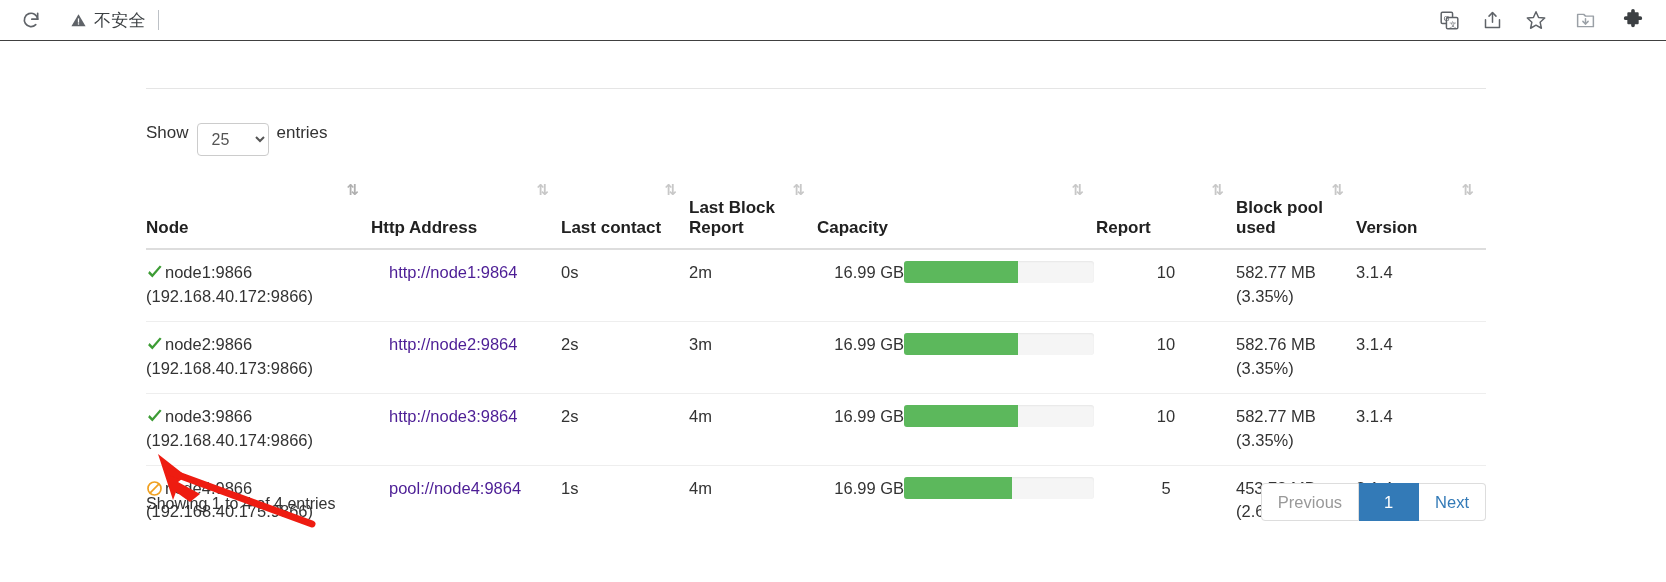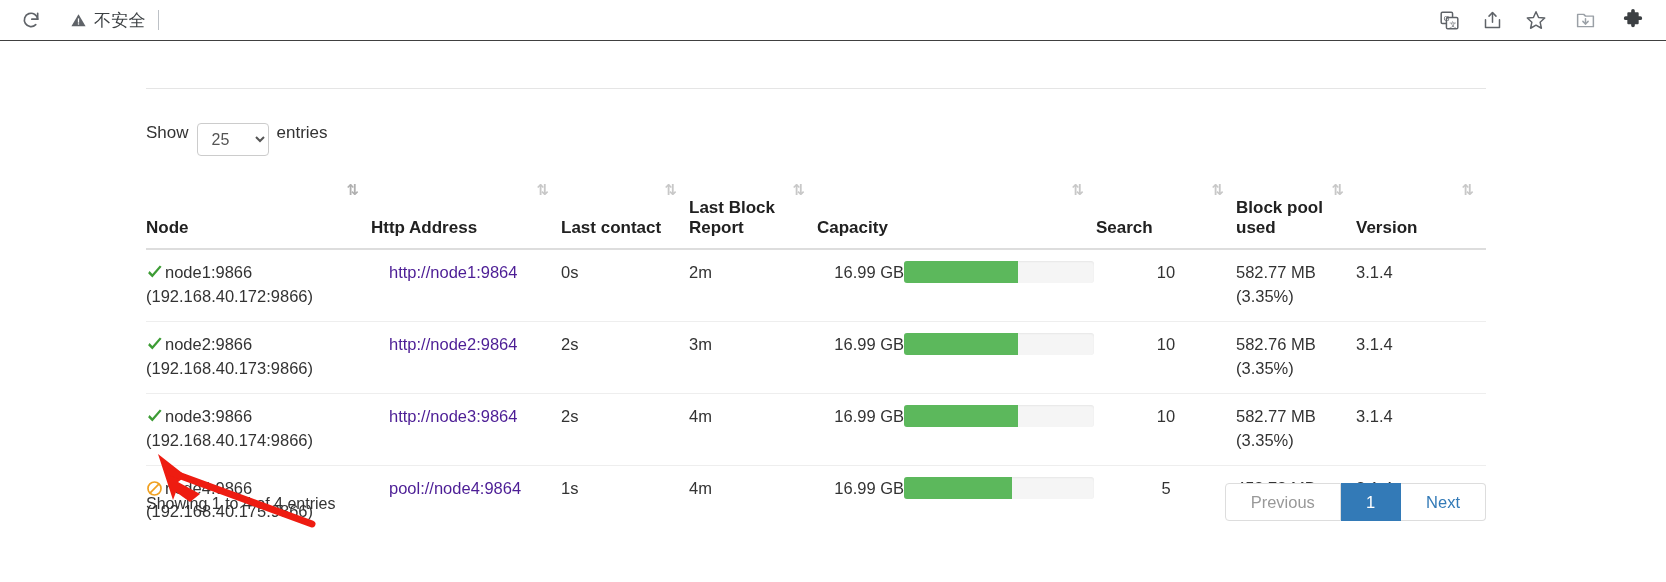--- a/index.html
+++ b/index.html
@@ -207,21 +207,21 @@
     color: #333;
   }
   .dt-paginate {
     position: absolute;
     right: 0; top: 442px;
     display: flex;
   }
   .pg {
     height: 38px;
     min-width: 60px;
-    padding: 0 25px;
+    padding: 0 16px;
     display: flex; align-items: center; justify-content: center;
     border: 1px solid #ddd;
     border-left: none;
     background: #fff;
     color: #337ab7;
     font-size: 16.5px;
     cursor: pointer;
   }
   .pg:first-child { border-left: 1px solid #ddd; border-radius: 4px 0 0 4px; }
   .pg:last-child  { border-radius: 0 4px 4px 0; }
@@ -339,21 +339,21 @@
           </th>
           <th class="c-lbr">
             <span>Last Block Report</span>
             <span class="sort-ind">⇅</span>
           </th>
           <th class="c-capacity" colspan="2">
             <span>Capacity</span>
             <span class="sort-ind">⇅</span>
           </th>
           <th class="c-blocks">
-            <span>Search</span>
+            <span>Report</span>
             <span class="sort-ind">⇅</span>
           </th>
           <th class="c-bpool">
             <span>Block pool used</span>
             <span class="sort-ind">⇅</span>
           </th>
           <th class="c-version">
             <span>Version</span>
             <span class="sort-ind">⇅</span>
           </th>

